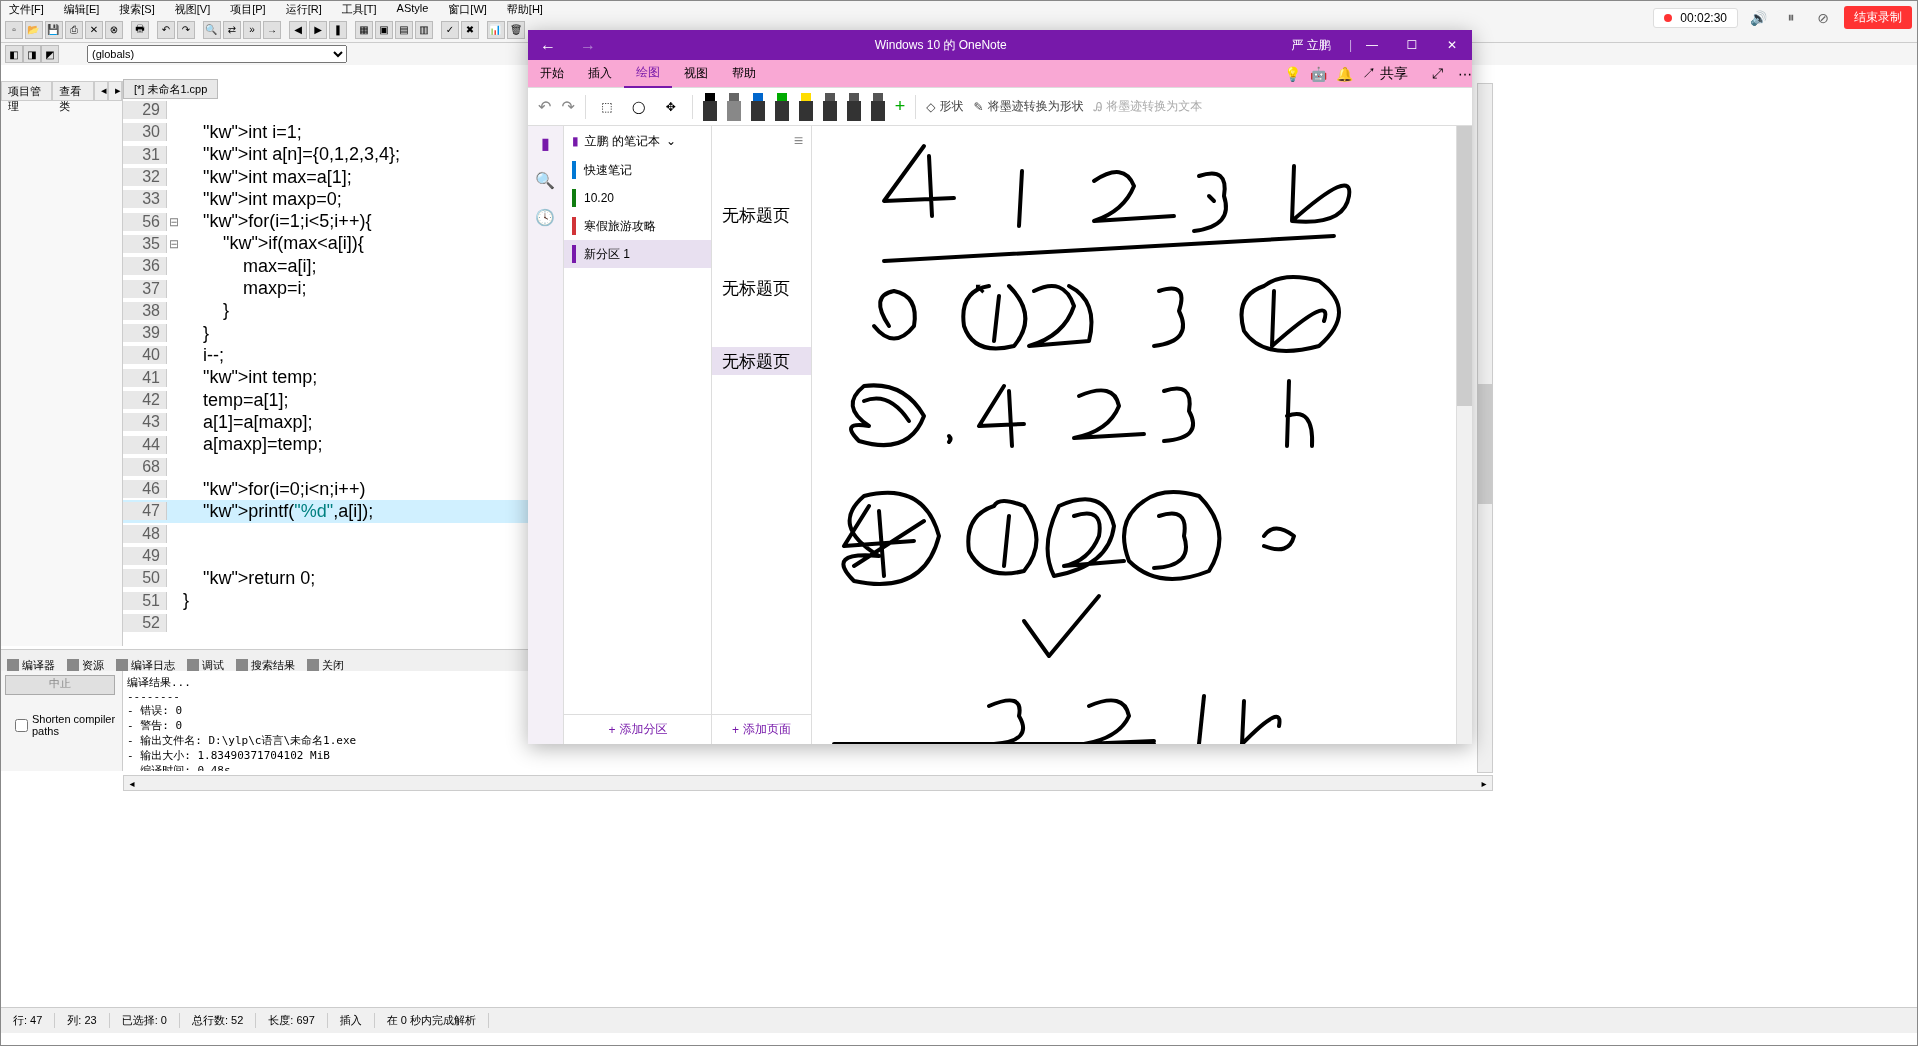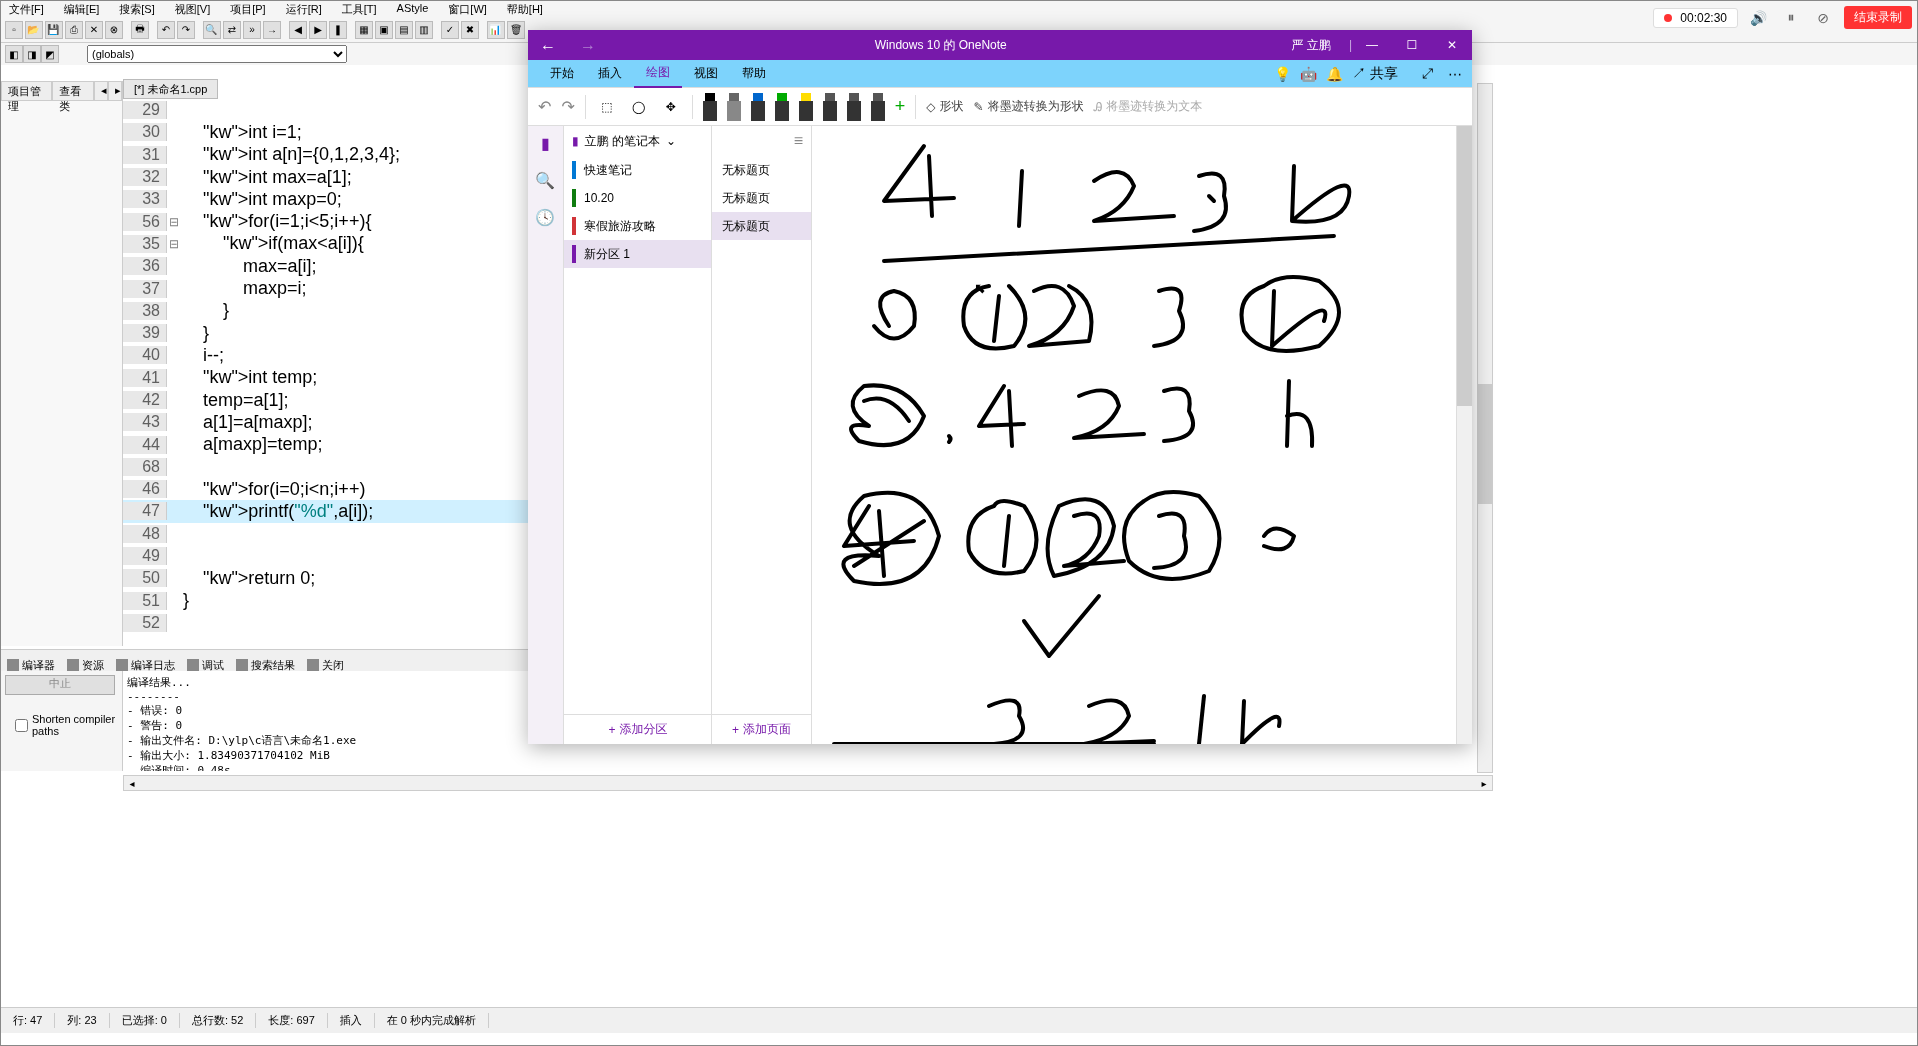--- a/index.html
+++ b/index.html
@@ -51,21 +51,21 @@
 
 .onenote { position: absolute; left: 528px; top: 30px; width: 944px; height: 714px; background: #fff; box-shadow: 0 4px 20px rgba(0,0,0,0.3); }
 .on-title { height: 30px; background: #7719aa; display: flex; align-items: center; color: #fff; font-size: 12px; }
 .on-back, .on-fwd { width: 40px; text-align: center; font-size: 16px; cursor: pointer; }
 .on-fwd { color: #b080d0; }
 .on-title-text { flex: 1; text-align: center; }
 .on-user { padding: 0 18px; }
 .on-win { display: flex; }
 .on-win span { width: 40px; text-align: center; font-size: 12px; cursor: pointer; }
 
-.on-tabs { height: 28px; background: #7dd3fc; display: flex; font-size: 12px; align-items: center; padding: 0 10px; border-bottom: 1px solid #ddd; }
+.on-tabs { height: 28px; background: #f9a8d4; display: flex; font-size: 12px; align-items: center; padding: 0 0; border-bottom: 1px solid #ddd; }
 .on-tabs span { padding: 5px 12px; cursor: pointer; }
 .on-tabs span.active { border-bottom: 2px solid #7719aa; color: #7719aa; }
 .on-tabs .spacer { flex: 1; }
 .on-tabs .ricon { width: 26px; text-align: center; font-size: 14px; }
 
 .on-ribbon { height: 38px; background: #fff; display: flex; align-items: center; padding: 0 10px; gap: 10px; border-bottom: 1px solid #ddd; font-size: 12px; }
 .undo, .redo { color: #888; font-size: 16px; cursor: pointer; }
 .rtool { width: 22px; height: 22px; display: inline-flex; align-items: center; justify-content: center; }
 .pen { width: 14px; height: 28px; display: inline-block; position: relative; cursor: pointer; }
 .pen::before { content: ''; position: absolute; top: 0; left: 2px; width: 10px; height: 8px; }
@@ -95,21 +95,21 @@
 .section-item.sel { background: #e8e0f0; }
 .sbar { width: 4px; height: 18px; }
 .sbar.blue { background: #0078d4; }
 .sbar.green { background: #107c10; }
 .sbar.red { background: #d13438; }
 .sbar.purple { background: #7719aa; }
 .add-section { position: absolute; bottom: 0; left: 36px; width: 148px; height: 30px; display: flex; align-items: center; justify-content: center; font-size: 12px; color: #7719aa; gap: 4px; border-top: 1px solid #ddd; cursor: pointer; }
 
 .pages { width: 100px; border-right: 1px solid #ddd; position: relative; }
 .pages-head { height: 30px; display: flex; justify-content: flex-end; align-items: center; padding: 0 8px; color: #888; }
-.page-item { height: 28px; display: flex; align-items: center; padding: 0 10px; font-size: 12px; cursor: pointer; }
+.page-item { height: 28px; display: flex; align-items: center; padding: 0 10px; font-size: 17px; cursor: pointer; margin-top: 45px; }
 .page-item.sel { background: #e8e0f0; }
 .add-page { position: absolute; bottom: 0; width: 100%; height: 30px; display: flex; align-items: center; justify-content: center; font-size: 12px; color: #7719aa; gap: 4px; border-top: 1px solid #ddd; cursor: pointer; }
 
 .canvas { flex: 1; background: #fff; position: relative; overflow: hidden; }
 .canvas svg { width: 100%; height: 100%; }
 .ink { fill: none; stroke: #000; stroke-width: 4; stroke-linecap: round; stroke-linejoin: round; }
 .on-vscroll { width: 16px; background: #f0f0f0; border-left: 1px solid #ddd; position: relative; }
 .on-vscroll .thumb { position: absolute; top: 0; width: 100%; height: 280px; background: #ccc; }
 
 .cursor-ptr { position: absolute; left: 974px; top: 280px; font-size: 14px; color: #000; pointer-events: none; z-index: 100; }

